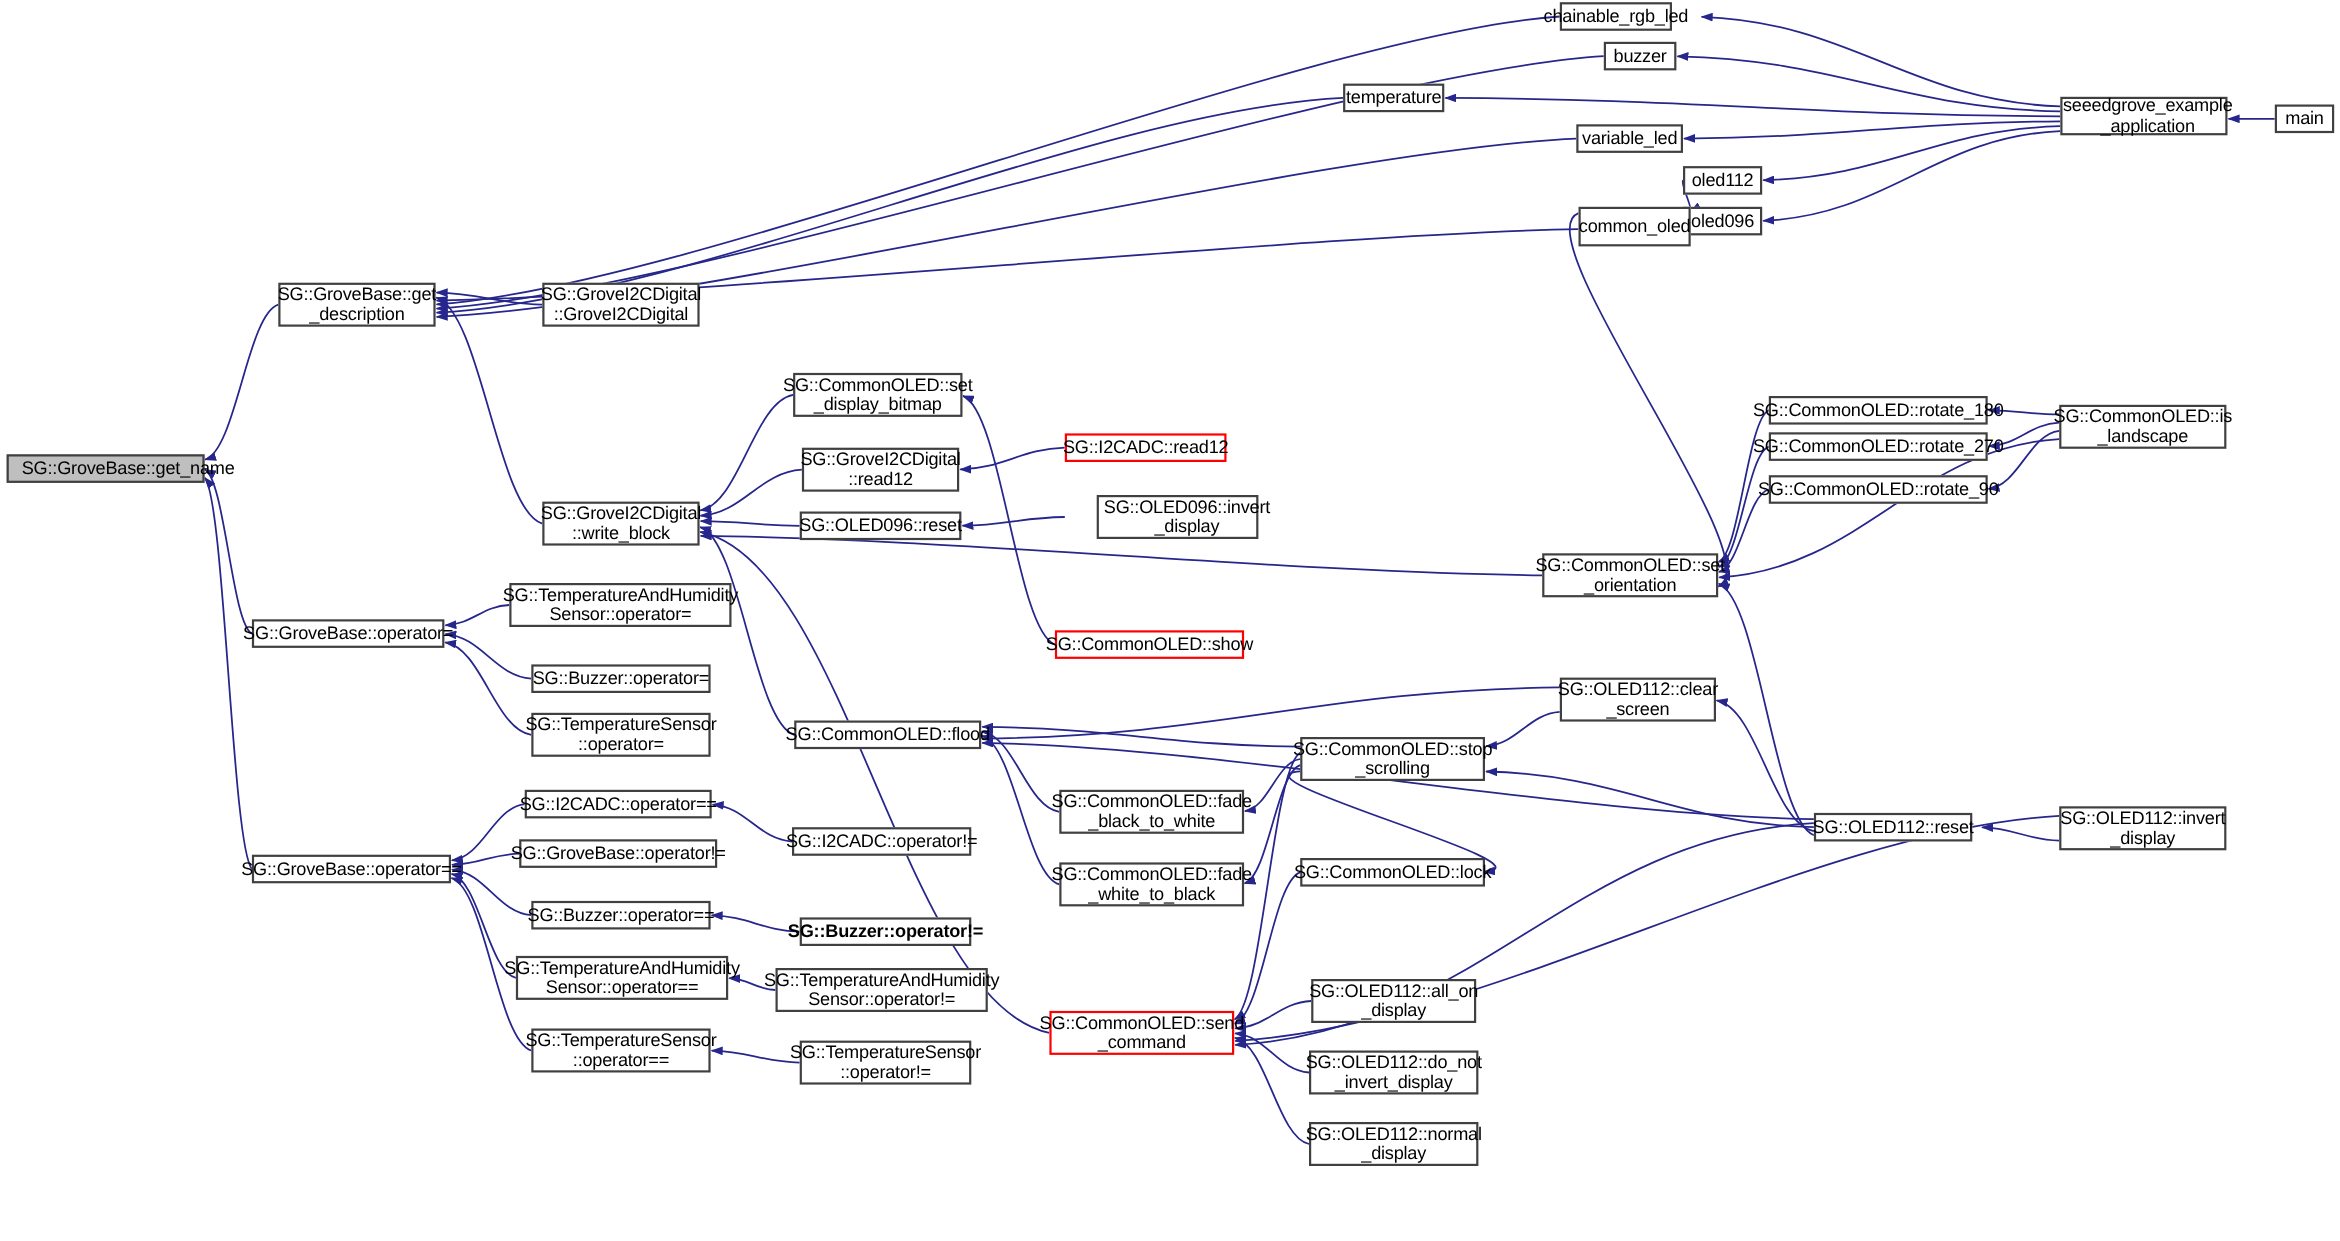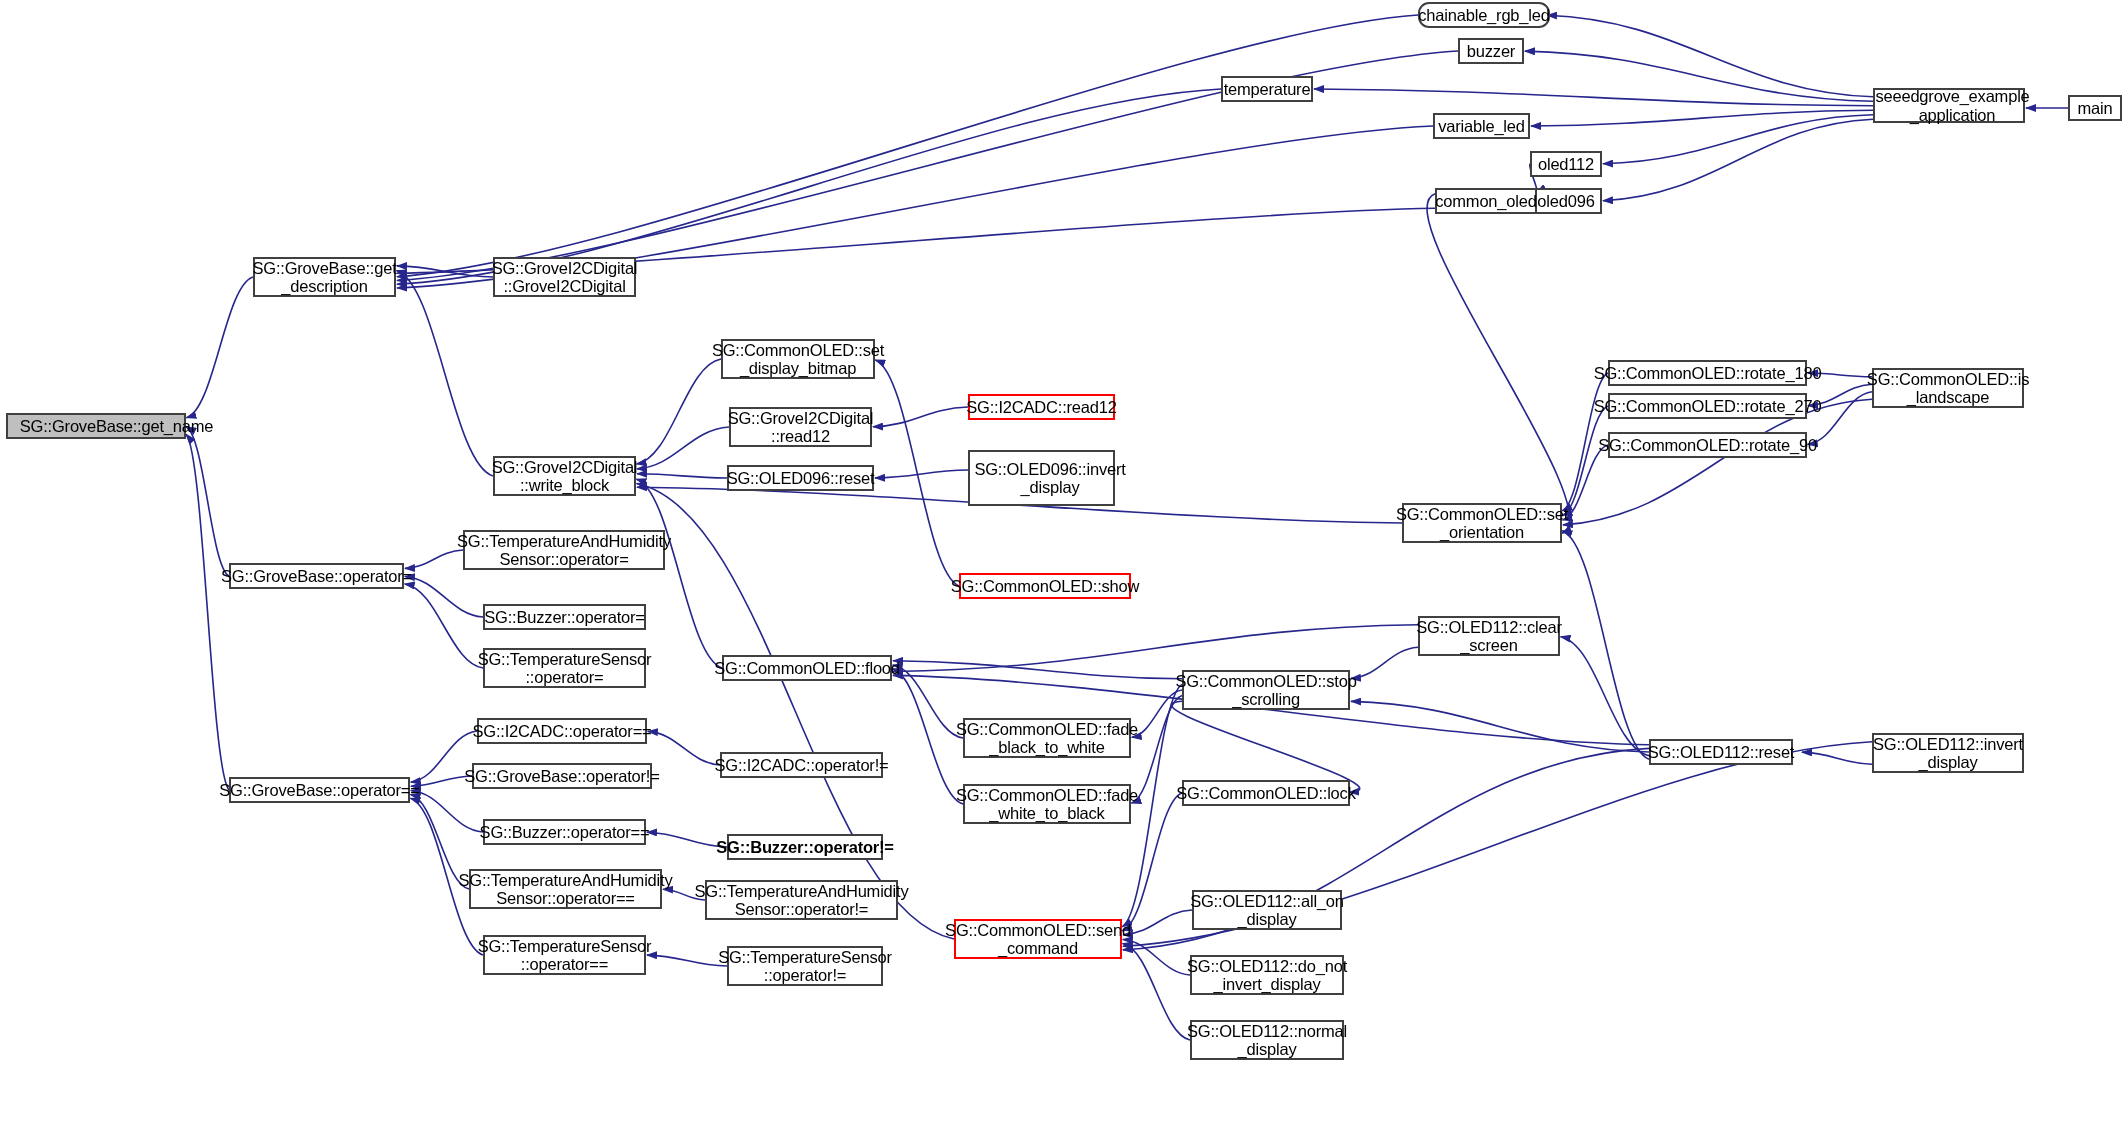--- a/index.html
+++ b/index.html
@@ -148,21 +148,21 @@
       <div class="node thick" style="left: 705px; top: 880px; width: 193px; height: 40px;">SG::TemperatureAndHumidity
 Sensor::operator!=</div>
       <div class="node thick" style="left: 727px; top: 946px; width: 156px; height: 40px;">SG::TemperatureSensor
 ::operator!=</div>
       <div class="node thick" style="left: 721px; top: 339px; width: 154px; height: 40px;">SG::CommonOLED::set
 _display_bitmap</div>
       <div class="node thick" style="left: 729px; top: 407px; width: 143px; height: 40px;">SG::GroveI2CDigital
 ::read12</div>
       <div class="node thick" style="left: 727px; top: 465px; width: 147px; height: 26px;">SG::OLED096::reset</div>
       <div class="node red" style="left: 968px; top: 394px; width: 147px; height: 26px;">SG::I2CADC::read12</div>
-      <div class="node thick" style="left: 968px; top: 450px; width: 147px; height: 56px; padding-left: 20px;">SG::OLED096::invert
+      <div class="node thick" style="left: 997px; top: 450px; width: 147px; height: 40px; padding-left: 20px;">SG::OLED096::invert
 _display</div>
       <div class="node thick" style="left: 722px; top: 655px; width: 170px; height: 26px;">SG::CommonOLED::flood</div>
       <div class="node red" style="left: 959px; top: 573px; width: 172px; height: 26px;">SG::CommonOLED::show</div>
       <div class="node thick" style="left: 963px; top: 718px; width: 168px; height: 40px;">SG::CommonOLED::fade
 _black_to_white</div>
       <div class="node thick" style="left: 963px; top: 784px; width: 168px; height: 40px;">SG::CommonOLED::fade
 _white_to_black</div>
       <div class="node red" style="left: 954px; top: 919px; width: 168px; height: 40px;">SG::CommonOLED::send
 _command</div>
       <div class="node thick" style="left: 1182px; top: 670px; width: 168px; height: 40px;">SG::CommonOLED::stop
@@ -179,24 +179,24 @@
       <div class="node thick" style="left: 1402px; top: 503px; width: 160px; height: 40px;">SG::CommonOLED::set
 _orientation</div>
       <div class="node thick" style="left: 1649px; top: 739px; width: 144px; height: 26px;">SG::OLED112::reset</div>
       <div class="node thick" style="left: 1608px; top: 360px; width: 199px; height: 26px;">SG::CommonOLED::rotate_180</div>
       <div class="node thick" style="left: 1608px; top: 393px; width: 199px; height: 26px;">SG::CommonOLED::rotate_270</div>
       <div class="node thick" style="left: 1608px; top: 432px; width: 199px; height: 26px;">SG::CommonOLED::rotate_90</div>
       <div class="node thick" style="left: 1872px; top: 368px; width: 152px; height: 40px;">SG::CommonOLED::is
 _landscape</div>
       <div class="node thick" style="left: 1872px; top: 733px; width: 152px; height: 40px;">SG::OLED112::invert
 _display</div>
-      <div class="node thick" style="left: 1418px; top: 2px; width: 132px; height: 26px; border-radius: 11px;">chainable_rgb_led</div>
+      <div class="node thick" style="left: 1418px; top: 2px; width: 102px; height: 26px;">chainable_rgb_led</div>
       <div class="node thick" style="left: 1458px; top: 38px; width: 66px; height: 26px;">buzzer</div>
       <div class="node thick" style="left: 1221px; top: 76px; width: 92px; height: 26px;">temperature</div>
       <div class="node thick" style="left: 1433px; top: 113px; width: 97px; height: 26px;">variable_led</div>
       <div class="node thick" style="left: 1530px; top: 151px; width: 72px; height: 26px;">oled112</div>
       <div class="node thick" style="left: 1530px; top: 188px; width: 72px; height: 26px;">oled096</div>
-      <div class="node thick" style="left: 1435px; top: 188px; width: 102px; height: 26px;">common_oled</div>
+      <div class="node thick" style="left: 1435px; top: 188px; width: 102px; height: 36px;">common_oled</div>
       <div class="node thick" style="left: 1873px; top: 88px; width: 152px; height: 35px; padding-left: 10px;">seeedgrove_example
 _application</div>
       <div class="node thick" style="left: 2068px; top: 95px; width: 54px; height: 26px;">main</div>
     </div>
 </div>
 
 </body></html>

